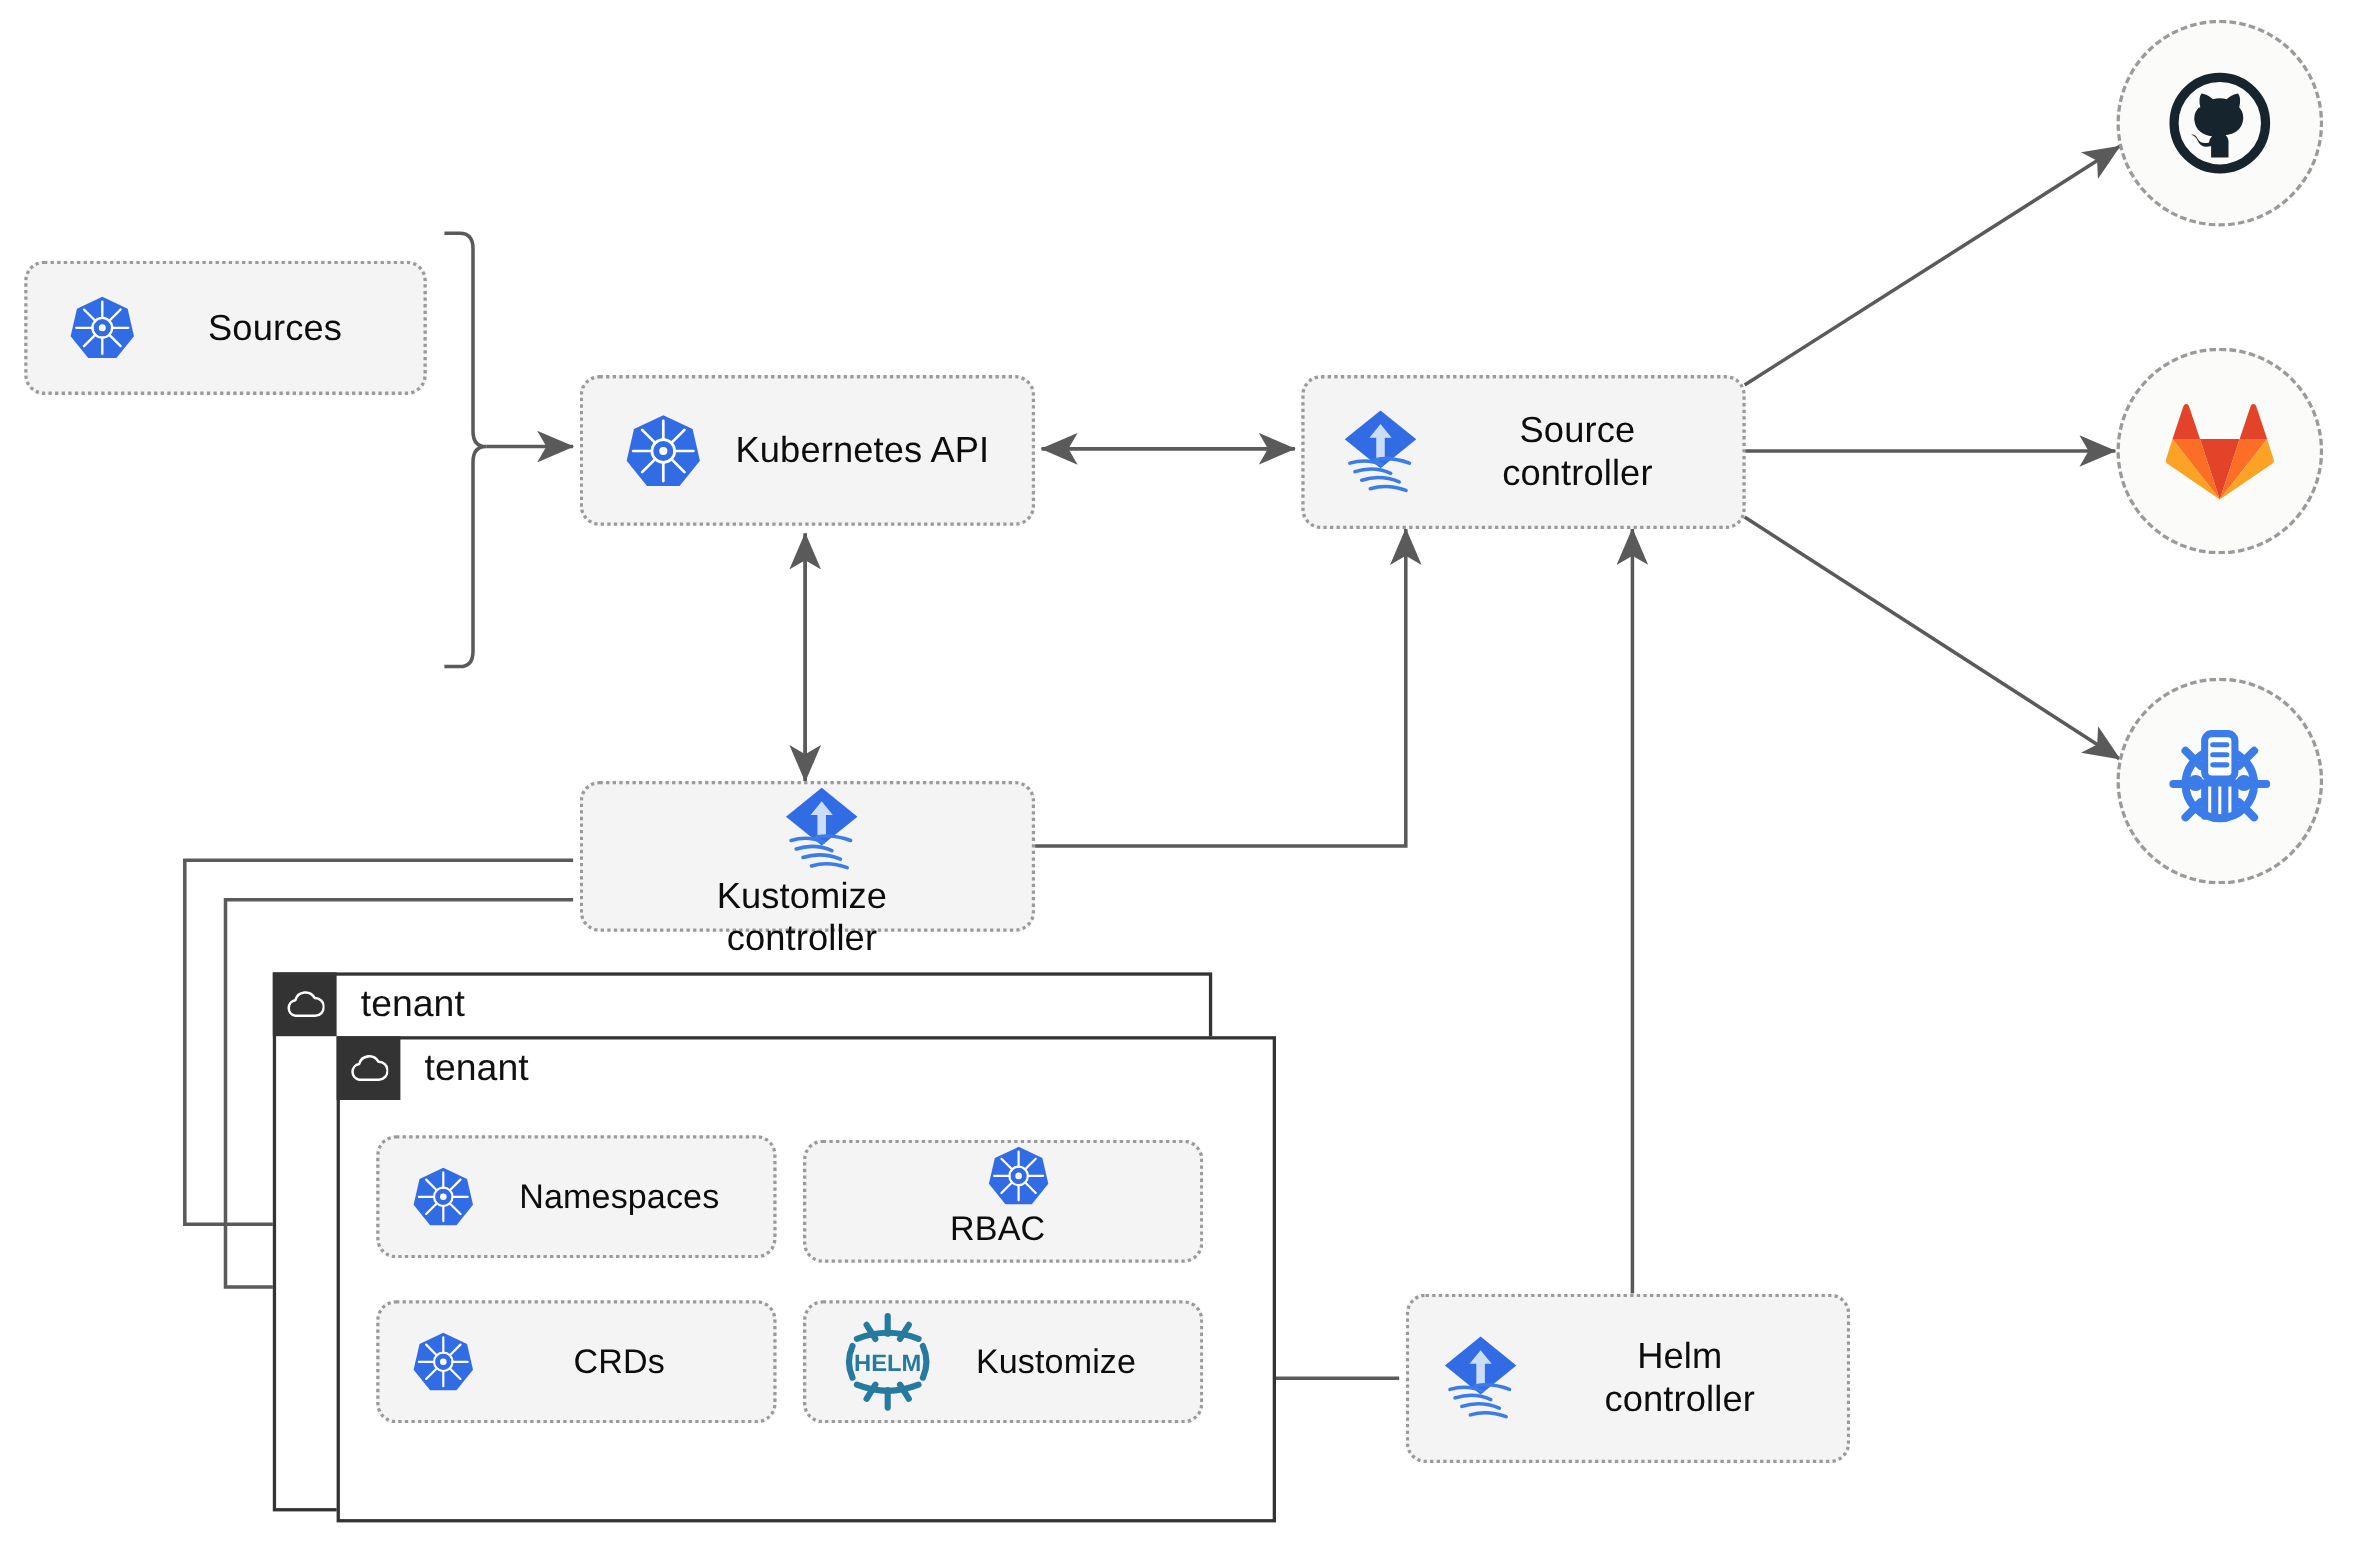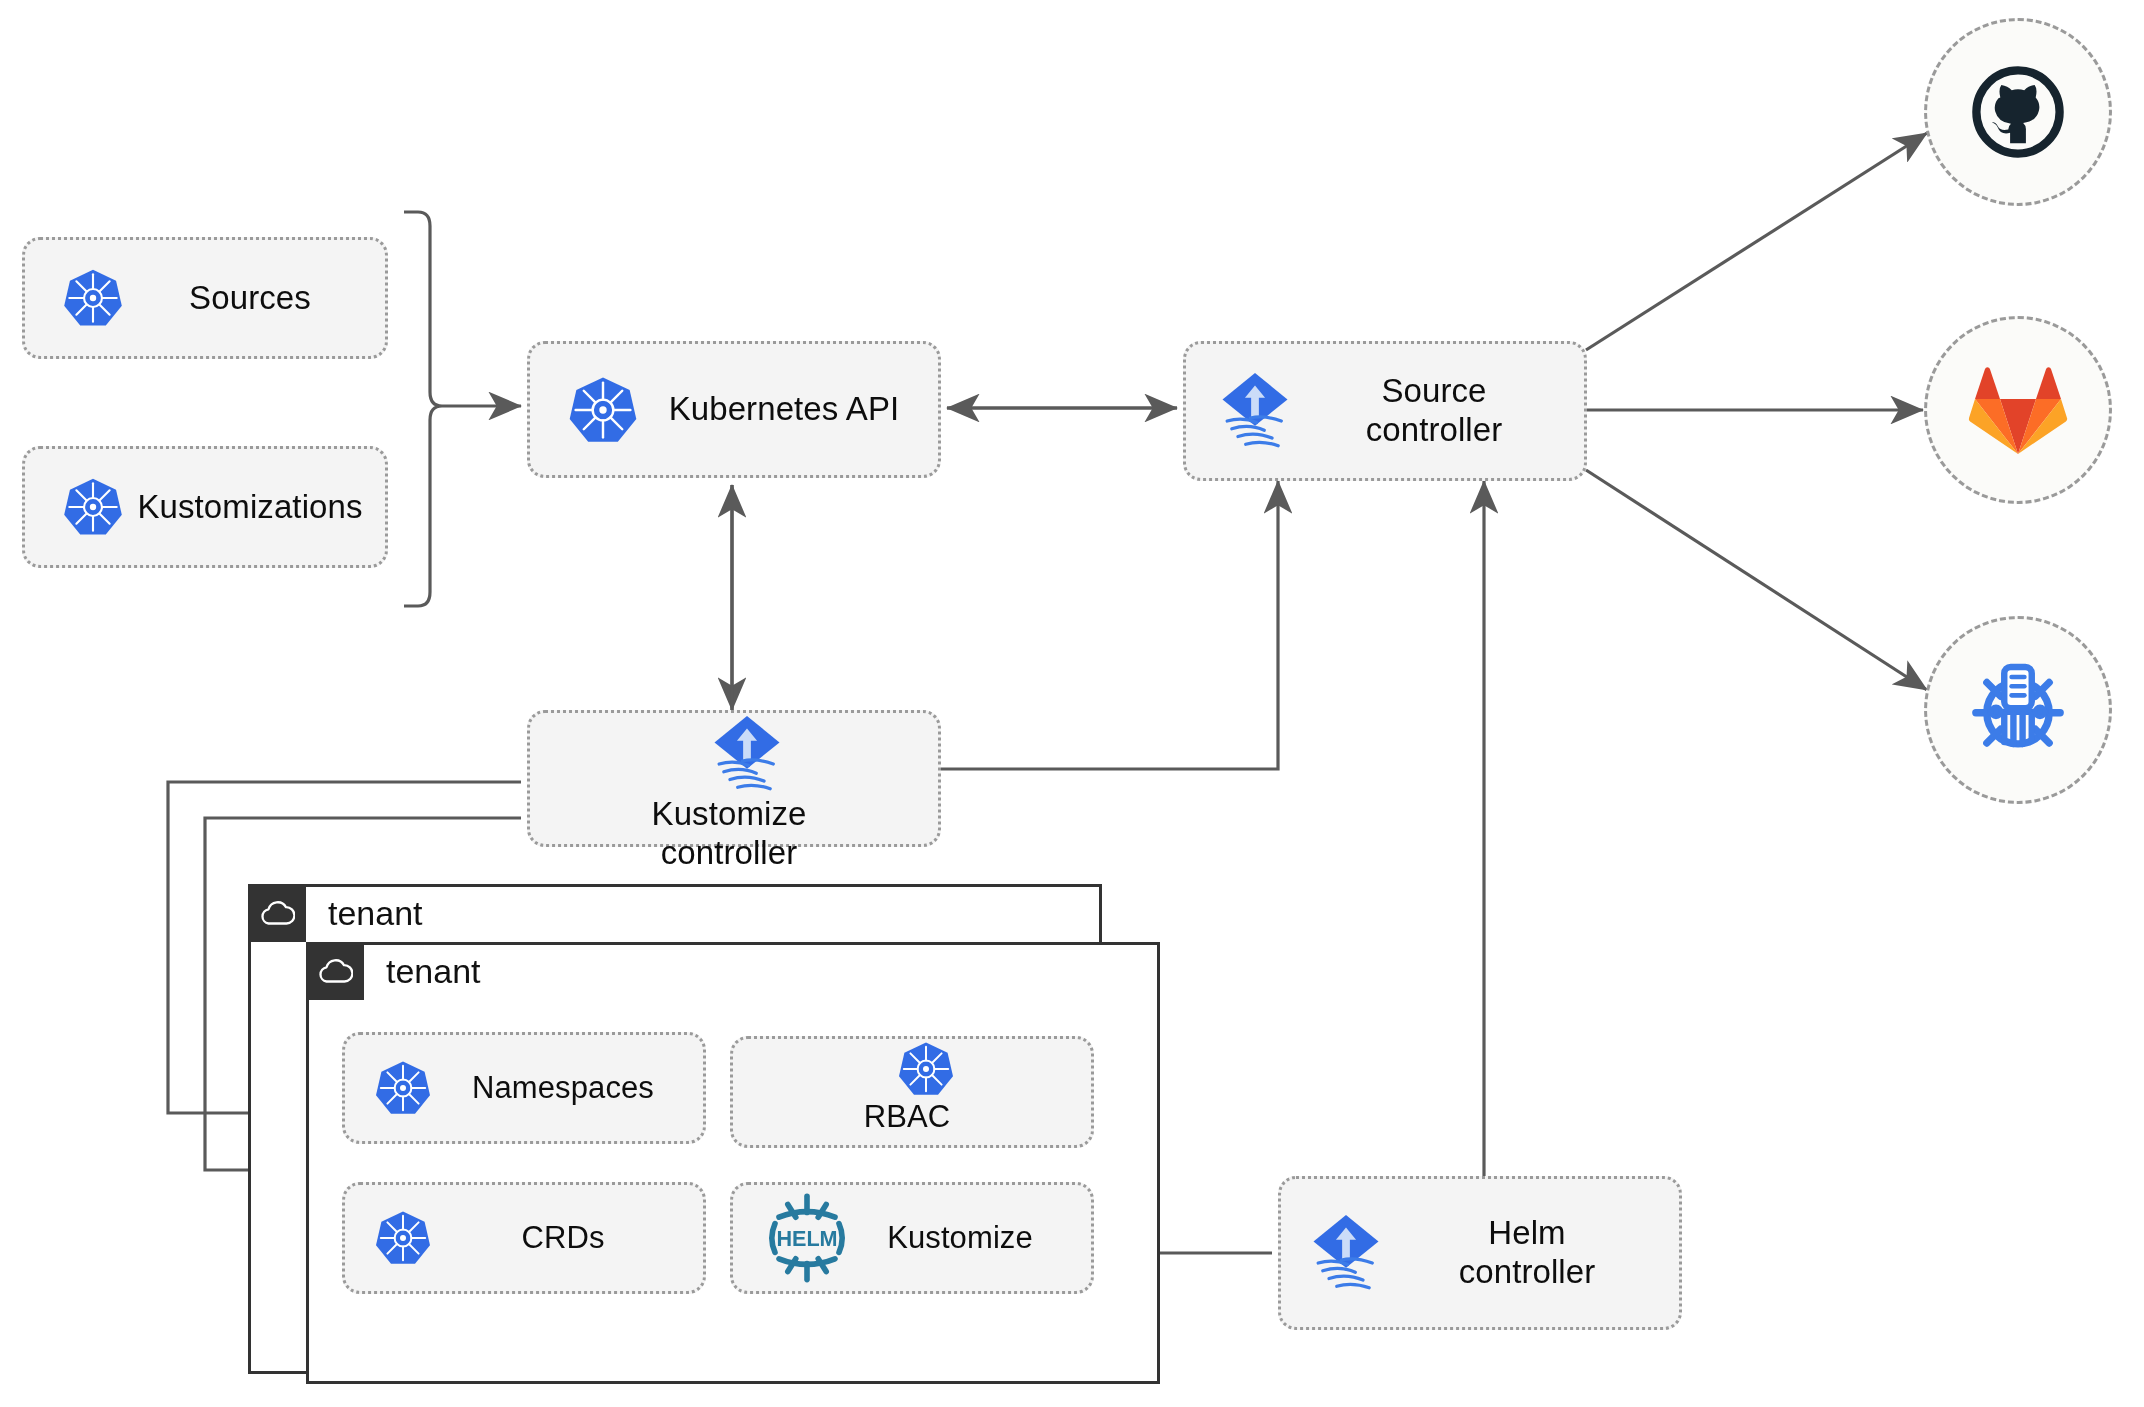--- a/index.html
+++ b/index.html
@@ -147,40 +147,20 @@
             <path d="M60 60 L76 76"></path>
           <path d="M76 24 L60 40"></path>
             <path d="M40 60 L24 76"></path>
         </g>
         <circle cx="50" cy="50" r="5" fill="#ffffff"></circle>
       </svg>
     </span>
     <span class="lbl">Sources</span>
   </div>
 
-  <div class="node" style="left:22px;top:446px;width:366px;height:122px;">
-    <span class="ico" style="margin-left:36px;">
-      <svg width="64" height="64" viewBox="0 0 100 100">
-        <path d="M50 6 L86 23 L95 62 L70 93 L30 93 L5 62 L14 23 Z" fill="#326CE5"></path>
-        <g fill="none" stroke="#ffffff" stroke-width="3.3" stroke-linecap="round">
-          <circle cx="50" cy="50" r="14"></circle>
-          <path d="M50 13 L50 36"></path>
-            <path d="M50 64 L50 87"></path>
-          <path d="M13 50 L36 50"></path>
-            <path d="M64 50 L87 50"></path>
-          <path d="M24 24 L40 40"></path>
-            <path d="M60 60 L76 76"></path>
-          <path d="M76 24 L60 40"></path>
-            <path d="M40 60 L24 76"></path>
-        </g>
-        <circle cx="50" cy="50" r="5" fill="#ffffff"></circle>
-      </svg>
-    </span>
-    <span class="lbl">Kustomizations</span>
-  </div>
 
   <div class="node" style="left:527px;top:341px;width:414px;height:137px;align-items:center;">
     <span class="ico" style="margin-left:36px;">
       <svg width="74" height="74" viewBox="0 0 100 100">
         <path d="M50 6 L86 23 L95 62 L70 93 L30 93 L5 62 L14 23 Z" fill="#326CE5"></path>
         <g fill="none" stroke="#ffffff" stroke-width="3.3" stroke-linecap="round">
           <circle cx="50" cy="50" r="14"></circle>
           <path d="M50 13 L50 36"></path>
             <path d="M50 64 L50 87"></path>
           <path d="M13 50 L36 50"></path>

